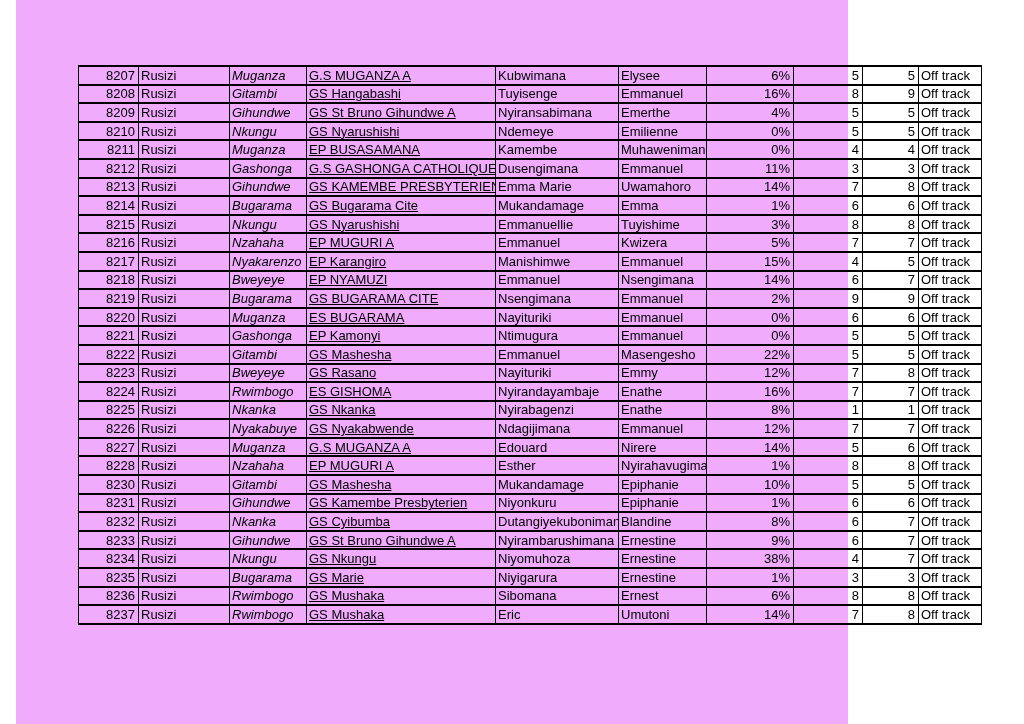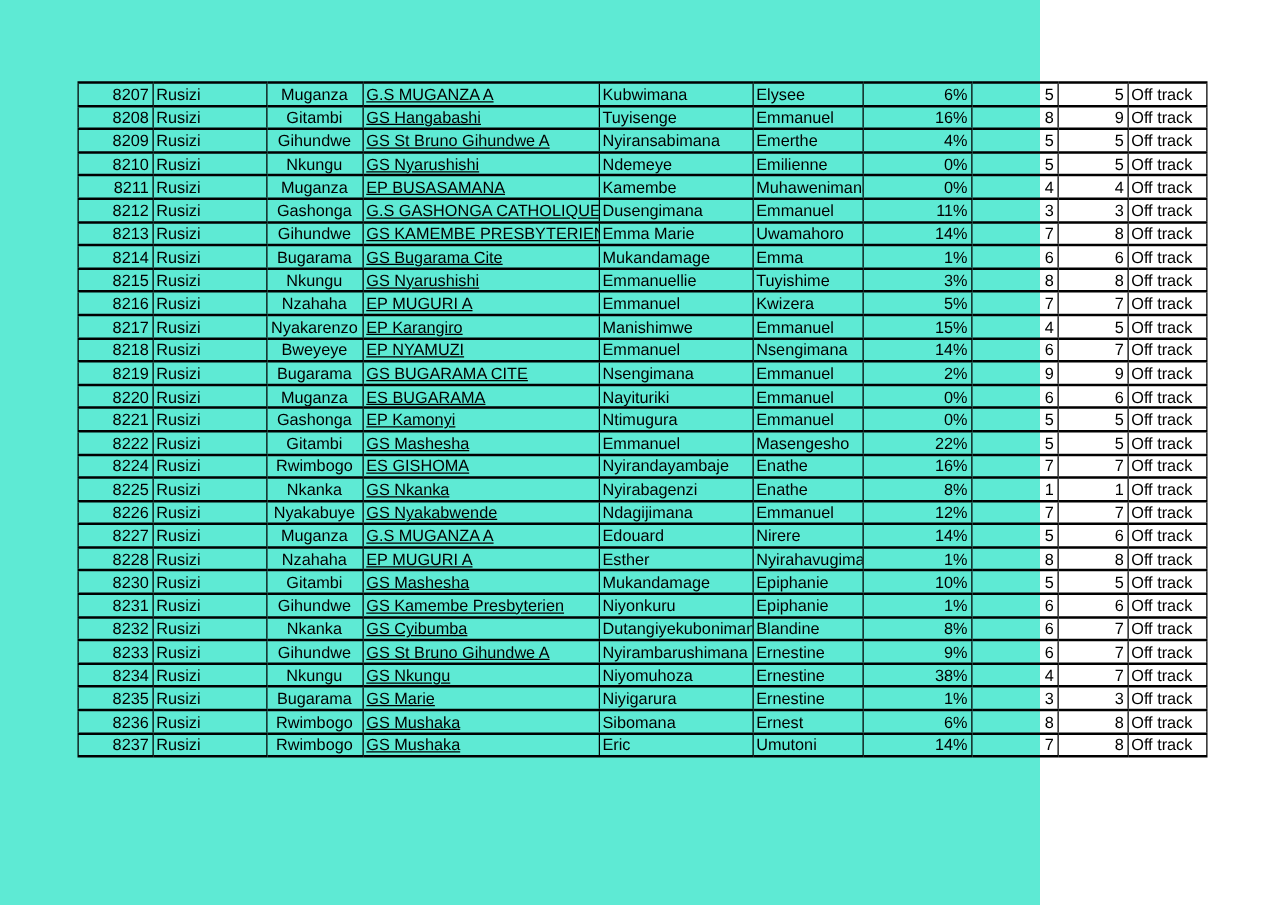--- a/index.html
+++ b/index.html
@@ -8,21 +8,22 @@
     background: #ffffff;
     width: 1024px;
     height: 724px;
     overflow: hidden;
     font-family: "Liberation Sans", "DejaVu Sans", sans-serif;
   }
   .page {
     position: relative;
     width: 832px;
     height: 724px;
-    background: #5eead4;
+    background: #f0abfc;
+    margin-left: 16px;
   }
   table.data-table {
     position: absolute;
     left: 62px;
     top: 65px;
     border-collapse: collapse;
     table-layout: fixed;
     width: 893px;
     font-size: 13px;
     color: #000000;
@@ -35,21 +36,21 @@
     border-bottom: 2px solid #000000;
     height: 14px;
     padding: 1px 3px 1px 2px;
     white-space: nowrap;
     overflow: hidden;
     vertical-align: middle;
   }
   table.data-table tr { height: 18.6px; }
   td:nth-child(1)  { width: 54px;  text-align: right; }
   td:nth-child(2)  { width: 85px;  text-align: left;  }
-  td:nth-child(3)  { width: 71px;  text-align: center;  }
+  td:nth-child(3)  { width: 71px;  text-align: left; font-style: italic;  }
   td:nth-child(4)  { width: 183px; text-align: left; text-decoration: underline;  }
   td:nth-child(5)  { width: 117px; text-align: left;  }
   td:nth-child(6)  { width: 82px;  text-align: left;  }
   td:nth-child(7)  { width: 81px;  text-align: right; }
   td:nth-child(8)  { width: 63px;  text-align: right; }
   td:nth-child(9)  { width: 50px;  text-align: right; }
   td:nth-child(10) { width: 57px;  text-align: left;  }
 </style>
 </head>
 <body>
@@ -243,20 +244,32 @@
           <td>Gitambi</td>
           <td>GS Mashesha</td>
           <td>Emmanuel</td>
           <td>Masengesho</td>
           <td>22%</td>
           <td>5</td>
           <td>5</td>
           <td>Off track</td>
         </tr>
         <tr>
+          <td>8223</td>
+          <td>Rusizi</td>
+          <td>Bweyeye</td>
+          <td>GS Rasano</td>
+          <td>Nayituriki</td>
+          <td>Emmy</td>
+          <td>12%</td>
+          <td>7</td>
+          <td>8</td>
+          <td>Off track</td>
+        </tr>
+        <tr>
           <td>8224</td>
           <td>Rusizi</td>
           <td>Rwimbogo</td>
           <td>ES GISHOMA</td>
           <td>Nyirandayambaje</td>
           <td>Enathe</td>
           <td>16%</td>
           <td>7</td>
           <td>7</td>
           <td>Off track</td>

